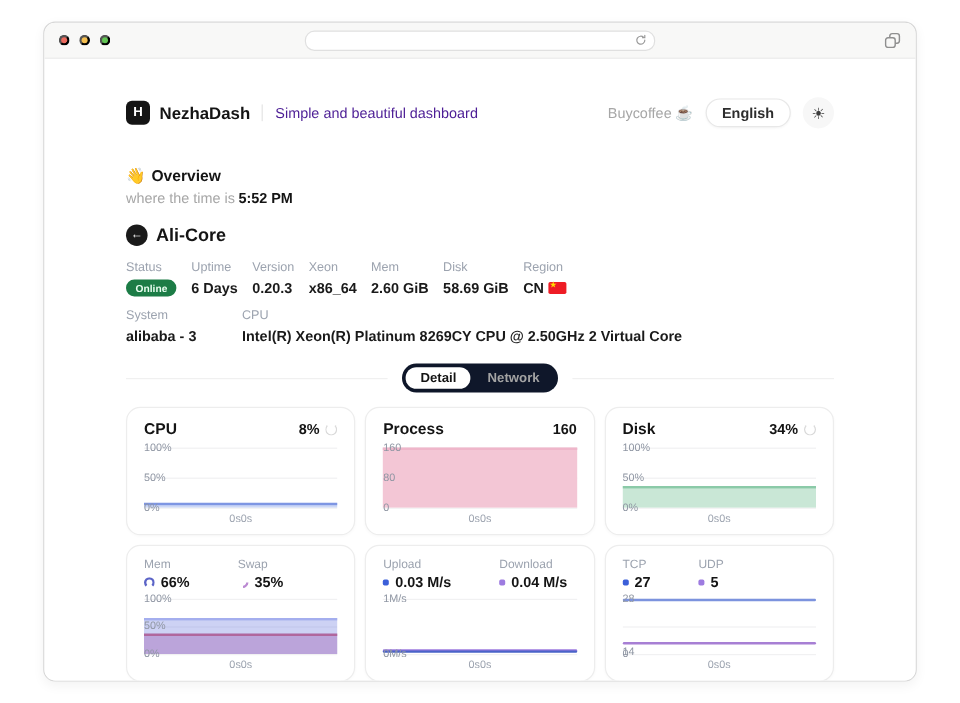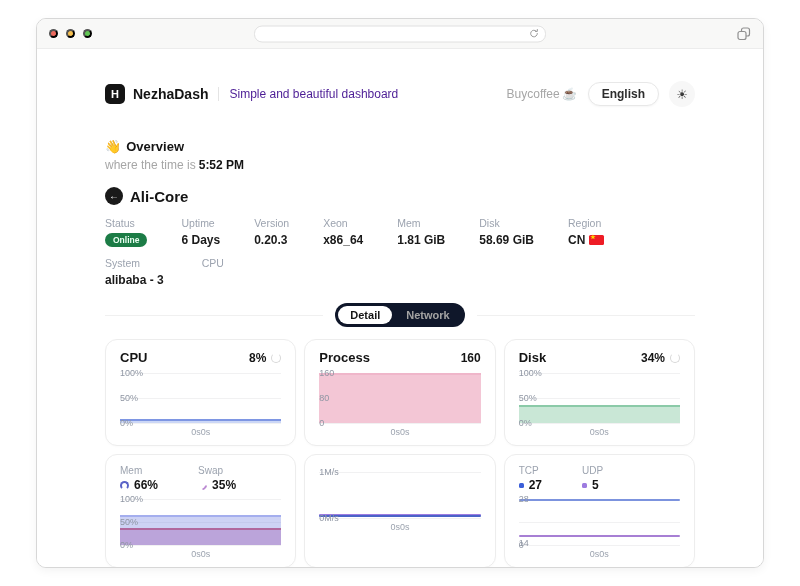--- a/index.html
+++ b/index.html
@@ -40,21 +40,21 @@
   .overview { margin-top:32px; }
   .ov-title { font-size:13px; font-weight:700; color:#141414; display:flex; align-items:center; gap:5px; }
   .ov-time { margin-top:4px; font-size:12px; color:#a6a6a6; }
   .ov-time b { color:#141414; font-weight:700; margin-left:3px; }
 
   .server-head { margin-top:15px; display:flex; align-items:center; gap:7px; }
   .backbtn { width:18px; height:18px; border-radius:50%; background:#1a1a1a; color:#fff; border:none;
              font-size:10px; line-height:1; display:flex; align-items:center; justify-content:center; }
   .server-name { font-size:15px; font-weight:700; color:#141414; }
 
-  .details { margin-top:12px; display:flex; gap:34px;align-items:flex-end; }
+  .details { margin-top:12px; display:flex; gap:12px;align-items:flex-end; }
   .dcol .dlabel { font-size:10.5px; color:#9ca3af; margin-bottom:4px; }
   .dcol .dvalue { font-size:12px; font-weight:600; color:#1a1a1a; display:flex; align-items:center; gap:4px; }
   .badge { display:inline-block; background:#1c7c46; color:#eafff2; font-size:8.5px; font-weight:700;
            padding:2px 8px; border-radius:999px; }
   .flag { position:relative; display:inline-block; width:15px; height:10px; background:#ee1c25; border-radius:1.5px; }
   .flag::after { content:"\2605"; position:absolute; left:1px; top:-2px; color:#ffde00; font-size:6px; }
   .details2 { margin-top:10px; display:flex; gap:38px; }
 
   .tabsrow { margin-top:16px; display:flex; align-items:center; }
   .tabline { flex:1; height:1px; background:#f0f0f0; }
@@ -165,21 +165,21 @@
         <div class="dcol">
           <div class="dlabel">Version</div>
           <div class="dvalue">0.20.3</div>
         </div>
         <div class="dcol">
           <div class="dlabel">Xeon</div>
           <div class="dvalue">x86_64</div>
         </div>
         <div class="dcol">
           <div class="dlabel">Mem</div>
-          <div class="dvalue">1.81 GiB</div>
+          <div class="dvalue">2.60 GiB</div>
         </div>
         <div class="dcol">
           <div class="dlabel">Disk</div>
           <div class="dvalue">58.69 GiB</div>
         </div>
         <div class="dcol">
           <div class="dlabel">Region</div>
           <div class="dvalue">
             <span>CN</span>
             <span class="flag"></span>
@@ -187,20 +187,21 @@
         </div>
       </div>
 
       <div class="details2">
         <div class="dcol">
           <div class="dlabel">System</div>
           <div class="dvalue">alibaba - 3</div>
         </div>
         <div class="dcol">
           <div class="dlabel">CPU</div>
+          <div class="dvalue">Intel(R) Xeon(R) Platinum 8269CY CPU @ 2.50GHz 2 Virtual Core</div>
         </div>
       </div>
 
       <div class="tabsrow">
         <div class="tabline"></div>
         <div class="tabspill">
           <button class="tab active">Detail</button>
           <button class="tab">Network</button>
         </div>
         <div class="tabline"></div>
@@ -303,20 +304,36 @@
               <div class="band" style="height: 66%; background: rgba(124, 136, 226, 0.38); border-top: 2px solid rgb(164, 174, 238);"></div>
               <div class="band" style="height: 36%; background: rgba(155, 81, 170, 0.35); border-top: 2px solid rgb(176, 103, 157);"></div>
             </div>
           <div class="xlabels">
             <span>0s</span>
             <span>0s</span>
           </div>
         </div>
 
         <div class="card">
+          <div class="card-stats">
+            <div class="stat">
+              <div class="slabel">Upload</div>
+              <div class="svalrow">
+                <span class="dot" style="color: rgb(59, 95, 217);"></span>
+                <span>0.03 M/s</span>
+              </div>
+            </div>
+            <div class="stat">
+              <div class="slabel">Download</div>
+              <div class="svalrow">
+                <span class="dot" style="color: rgb(157, 123, 224);"></span>
+                <span>0.04 M/s</span>
+              </div>
+            </div>
+          </div>
           <div class="chart short">
               <div class="gridline" style="top: 0%;"></div>
               <span class="tick" style="top: 0%;">1M/s</span>
               <div class="gridline" style="top: 100%;"></div>
               <span class="tick" style="top: 100%;">0M/s</span>
               <div class="sline" style="bottom: 4%; background: rgb(157, 123, 224);"></div>
               <div class="sline" style="bottom: 3%; background: rgb(74, 99, 200);"></div>
             </div>
           <div class="xlabels">
             <span>0s</span>

